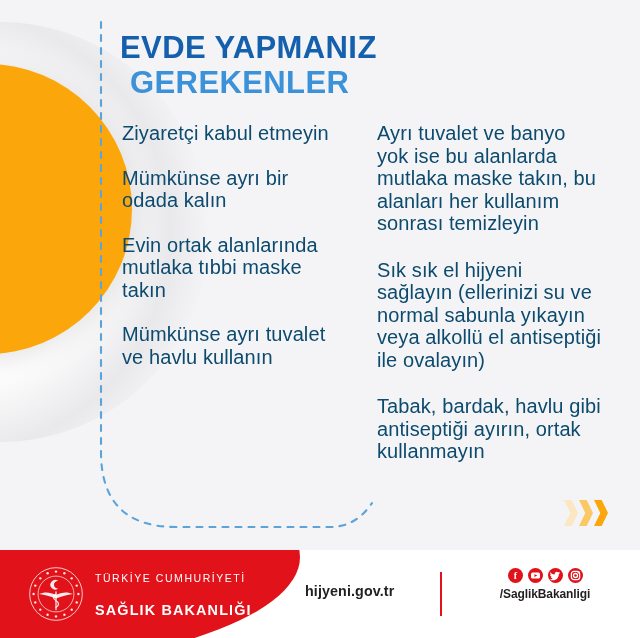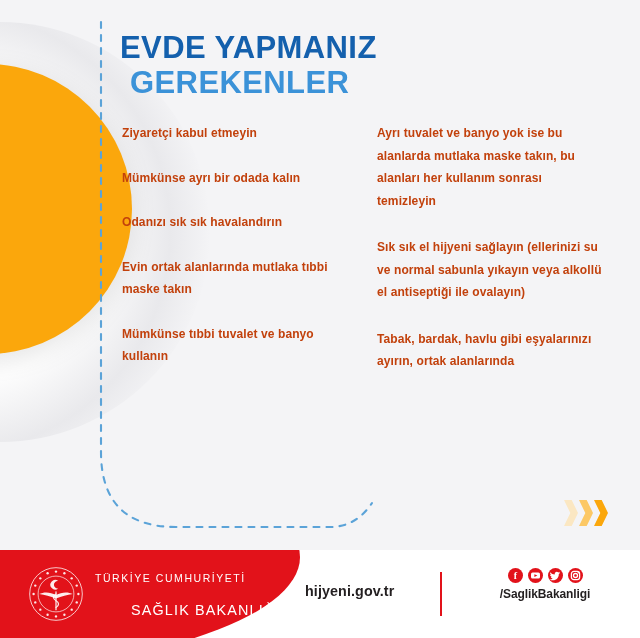--- a/index.html
+++ b/index.html
@@ -66,24 +66,24 @@
   .columns {
     position:absolute;
     left:122px; top:122px;
     width:480px;
     display:flex;
     gap:30px;
   }
   .col { width:225px; }
   .col.right { width:225px; }
   .tip {
-    color:#c2410c;
-    font-size:12px;
+    color:#0c4a6e;
+    font-size:20px;
     line-height:22.5px;
-    font-weight:bold;
+    font-weight:normal;
     margin-bottom:22px;
     letter-spacing:.1px;
   }
   .col.right .tip { margin-bottom:24px; }
   .tip:last-child { margin-bottom:0; }
 
   
   .chevrons {
     position:absolute;
     right:32px; bottom:112px;
@@ -129,22 +129,21 @@
     color:#ffffff;
     font-size:10.5px;
     letter-spacing:1.55px;
     font-weight:normal;
     margin-bottom:20px;
   }
   .brand-line2 {
     color:#ffffff;
     font-size:14.4px;
     letter-spacing:1.15px;
-    font-weight:normal;
-    margin-left:36px;
+    font-weight:bold;
   }
   .site {
     position:absolute;
     left:305px; top:33px;
     color:#231f20;
     font-size:14.3px;
     font-weight:bold;
     letter-spacing:.1px;
   }
   .vdivider {
@@ -197,28 +196,27 @@
 
   <div class="title-block">
     <div class="title-line1">EVDE YAPMANIZ</div>
     <div class="title-line2">GEREKENLER</div>
   </div>
 
   <div class="columns">
     <div class="col left">
       <div class="tip">Ziyaretçi kabul etmeyin</div>
       <div class="tip">Mümkünse ayrı bir odada kalın</div>
-      <div class="tip">Odanızı sık sık havalandırın</div>
       <div class="tip">Evin ortak alanlarında mutlaka tıbbi maske takın</div>
-      <div class="tip">Mümkünse tıbbi tuvalet ve banyo kullanın</div>
+      <div class="tip">Mümkünse ayrı tuvalet ve havlu kullanın</div>
     </div>
     <div class="col right">
       <div class="tip">Ayrı tuvalet ve banyo yok ise bu alanlarda mutlaka maske takın, bu alanları her kullanım sonrası temizleyin</div>
       <div class="tip">Sık sık el hijyeni sağlayın (ellerinizi su ve normal sabunla yıkayın veya alkollü el antiseptiği ile ovalayın)</div>
-      <div class="tip">Tabak, bardak, havlu gibi eşyalarınızı ayırın, ortak alanlarında</div>
+      <div class="tip">Tabak, bardak, havlu gibi antiseptiği ayırın, ortak kullanmayın</div>
     </div>
   </div>
 
   <div class="chevrons">
     <div class="chev-shape chev-1"></div>
     <div class="chev-shape chev-2"></div>
     <div class="chev-shape chev-3"></div>
   </div>
 
   <div class="footer">

